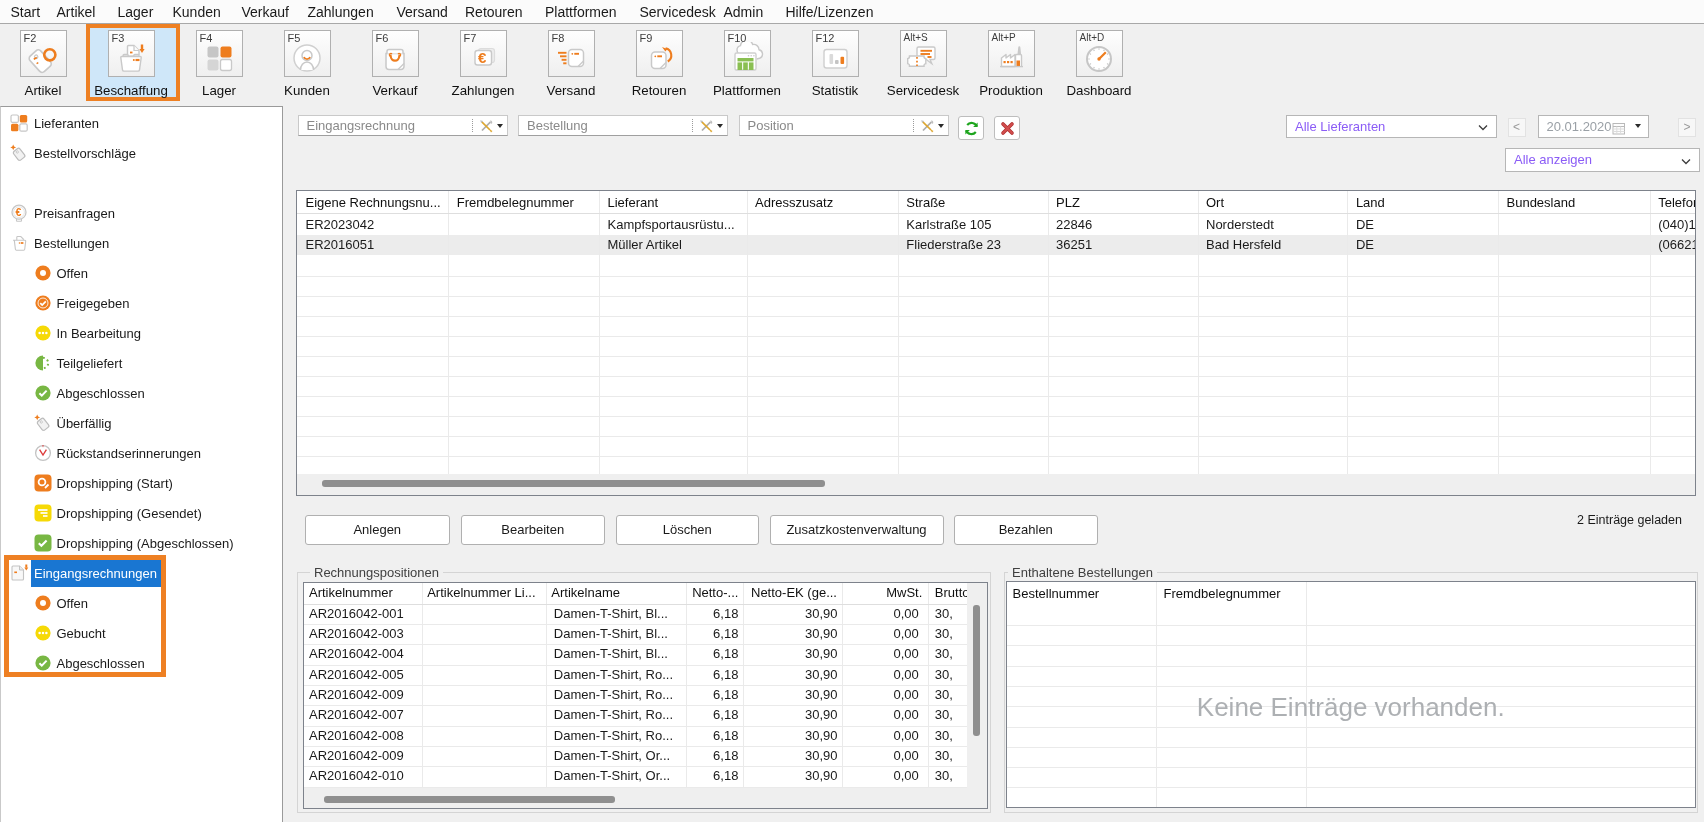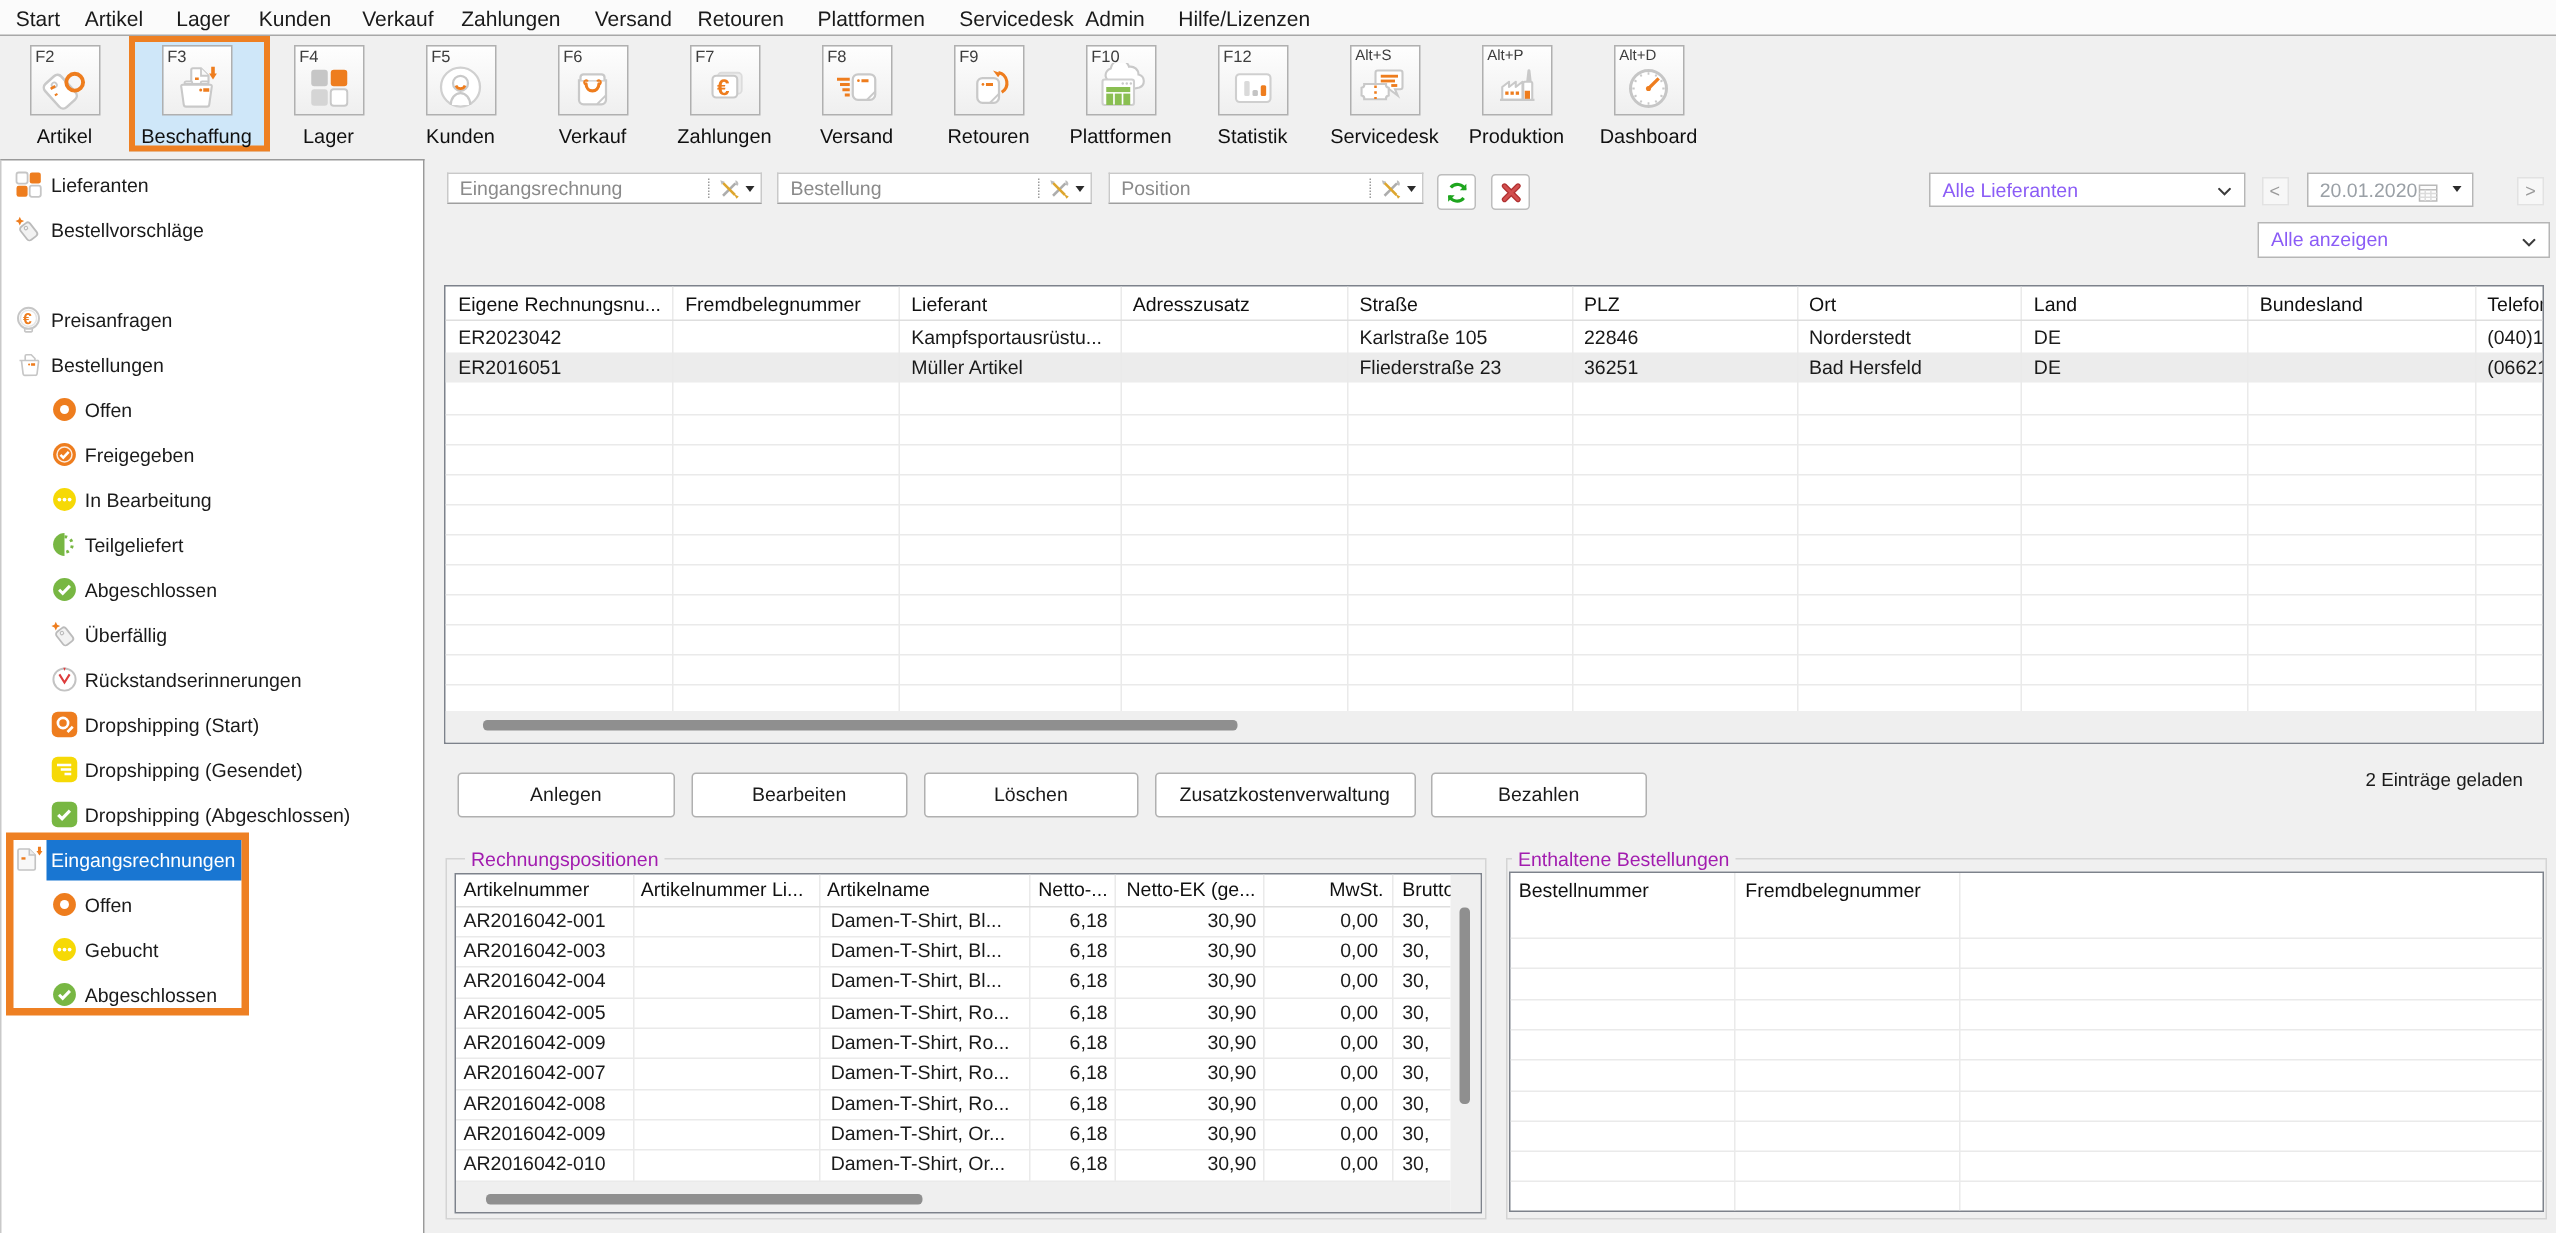--- a/index.html
+++ b/index.html
@@ -16,21 +16,21 @@
 .finput{position:absolute;top:115px;height:21px;background:#fff;border:1px solid #c9c9c9;border-bottom-color:#9f9f9f;font-size:13px;color:#8a8a8a;line-height:19px;padding-left:8px}
 .fdots{position:absolute;top:3px;width:1px;height:13px;border-left:1px dotted #9b9b9b}
 .farr{position:absolute;top:8px;width:0;height:0;border-left:3.5px solid transparent;border-right:3.5px solid transparent;border-top:4.5px solid #2b2b2b}
 .sqbtn{position:absolute;top:116px;width:26px;height:24px;background:#fff;border:1px solid #bdbdbd;border-radius:3px}
 .combo{position:absolute;height:23px;background:#fff;border:1px solid #b6b6b6;font-size:13px;color:#8b5cf6;line-height:21px;padding-left:8px}
 .chev{position:absolute;top:9px;width:10px;height:6px}
 .chev svg{display:block}
 .navbtn{position:absolute;top:118px;width:18px;height:19px;background:#f7f7f7;border:1px solid #e2e2e2;color:#9a9a9a;font-size:12px;text-align:center;line-height:17px}
 .btn{position:absolute;top:515px;height:30px;background:#fff;border:1px solid #b0b0b0;border-radius:3px;font-size:13px;color:#1a1a1a;text-align:center;line-height:28px}
 .gbox{position:absolute;border:1px solid #d4d4d4;height:241px;top:572px}
-.glabel{position:absolute;top:564.5px;font-size:13px;color:#a21caf;background:#f0f0f0;padding:0 4px;white-space:nowrap}
+.glabel{position:absolute;top:564.5px;font-size:13px;color:#404040;background:#f0f0f0;padding:0 4px;white-space:nowrap}
 .cell{position:absolute;font-size:13px;color:#1a1a1a;white-space:nowrap;line-height:20px}
 .hcell{position:absolute;font-size:13px;color:#101010;white-space:nowrap;line-height:21px}
 .vline{position:absolute;width:1px;background:#eaeaea}
 .hline{position:absolute;height:1px;background:#eaeaea}
 </style></head><body>
 <div id="page">
 <div class="abs" style="left:0;top:0;width:1704px;height:24px;background:#fbfbfb;border-bottom:1px solid #a8a8a8"></div>
     <span class="mi" style="left:10.5px">Start</span>
     <span class="mi" style="left:56.5px">Artikel</span>
     <span class="mi" style="left:117.5px">Lager</span>
@@ -574,13 +574,14 @@
       <div class="hline" style="left:0;top:43.0px;width:688.5px"></div>
       <div class="hline" style="left:0;top:63.3px;width:688.5px"></div>
       <div class="hline" style="left:0;top:83.6px;width:688.5px"></div>
       <div class="hline" style="left:0;top:103.9px;width:688.5px"></div>
       <div class="hline" style="left:0;top:124.2px;width:688.5px"></div>
       <div class="hline" style="left:0;top:144.5px;width:688.5px"></div>
       <div class="hline" style="left:0;top:164.8px;width:688.5px"></div>
       <div class="hline" style="left:0;top:185.1px;width:688.5px"></div>
       <div class="hline" style="left:0;top:205.4px;width:688.5px"></div>
       <div class="hline" style="left:0;top:225.70000000000002px;width:688.5px"></div>
+      <div class="abs" style="left:0;top:110px;width:688.5px;text-align:center;font-size:26px;color:#adb0b3">Keine Einträge vorhanden.</div>
     </div>
   </div>
 </body></html>

